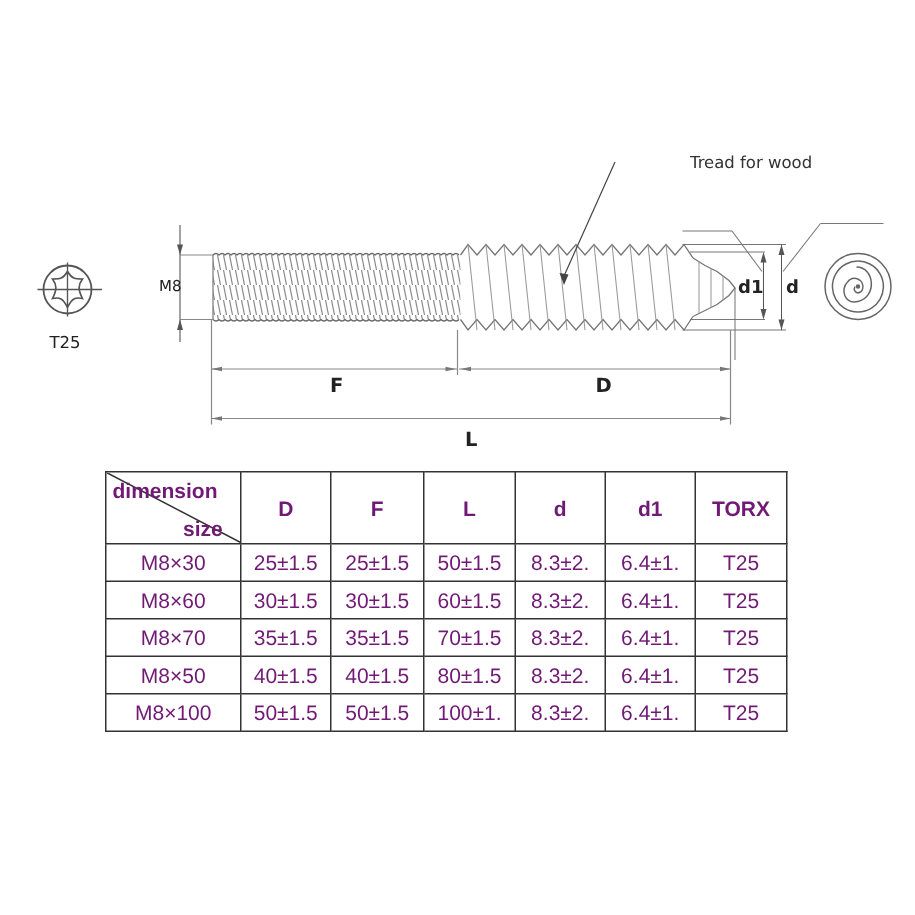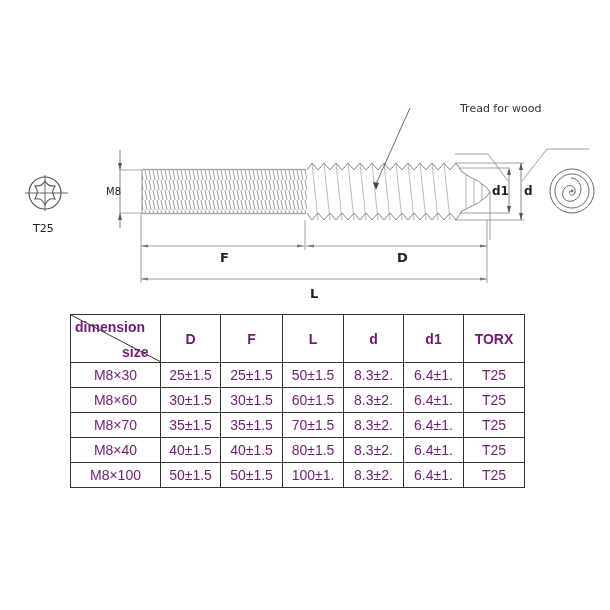--- a/index.html
+++ b/index.html
@@ -181,21 +181,21 @@
   <tr>
     <td>M8×70</td>
     <td>35±1.5</td>
     <td>35±1.5</td>
     <td>70±1.5</td>
     <td>8.3±2.</td>
     <td>6.4±1.</td>
     <td>T25</td>
   </tr>
   <tr>
-    <td>M8×40</td>
+    <td>M8×50</td>
     <td>40±1.5</td>
     <td>40±1.5</td>
     <td>80±1.5</td>
     <td>8.3±2.</td>
     <td>6.4±1.</td>
     <td>T25</td>
   </tr>
   <tr>
     <td>M8×100</td>
     <td>50±1.5</td>

